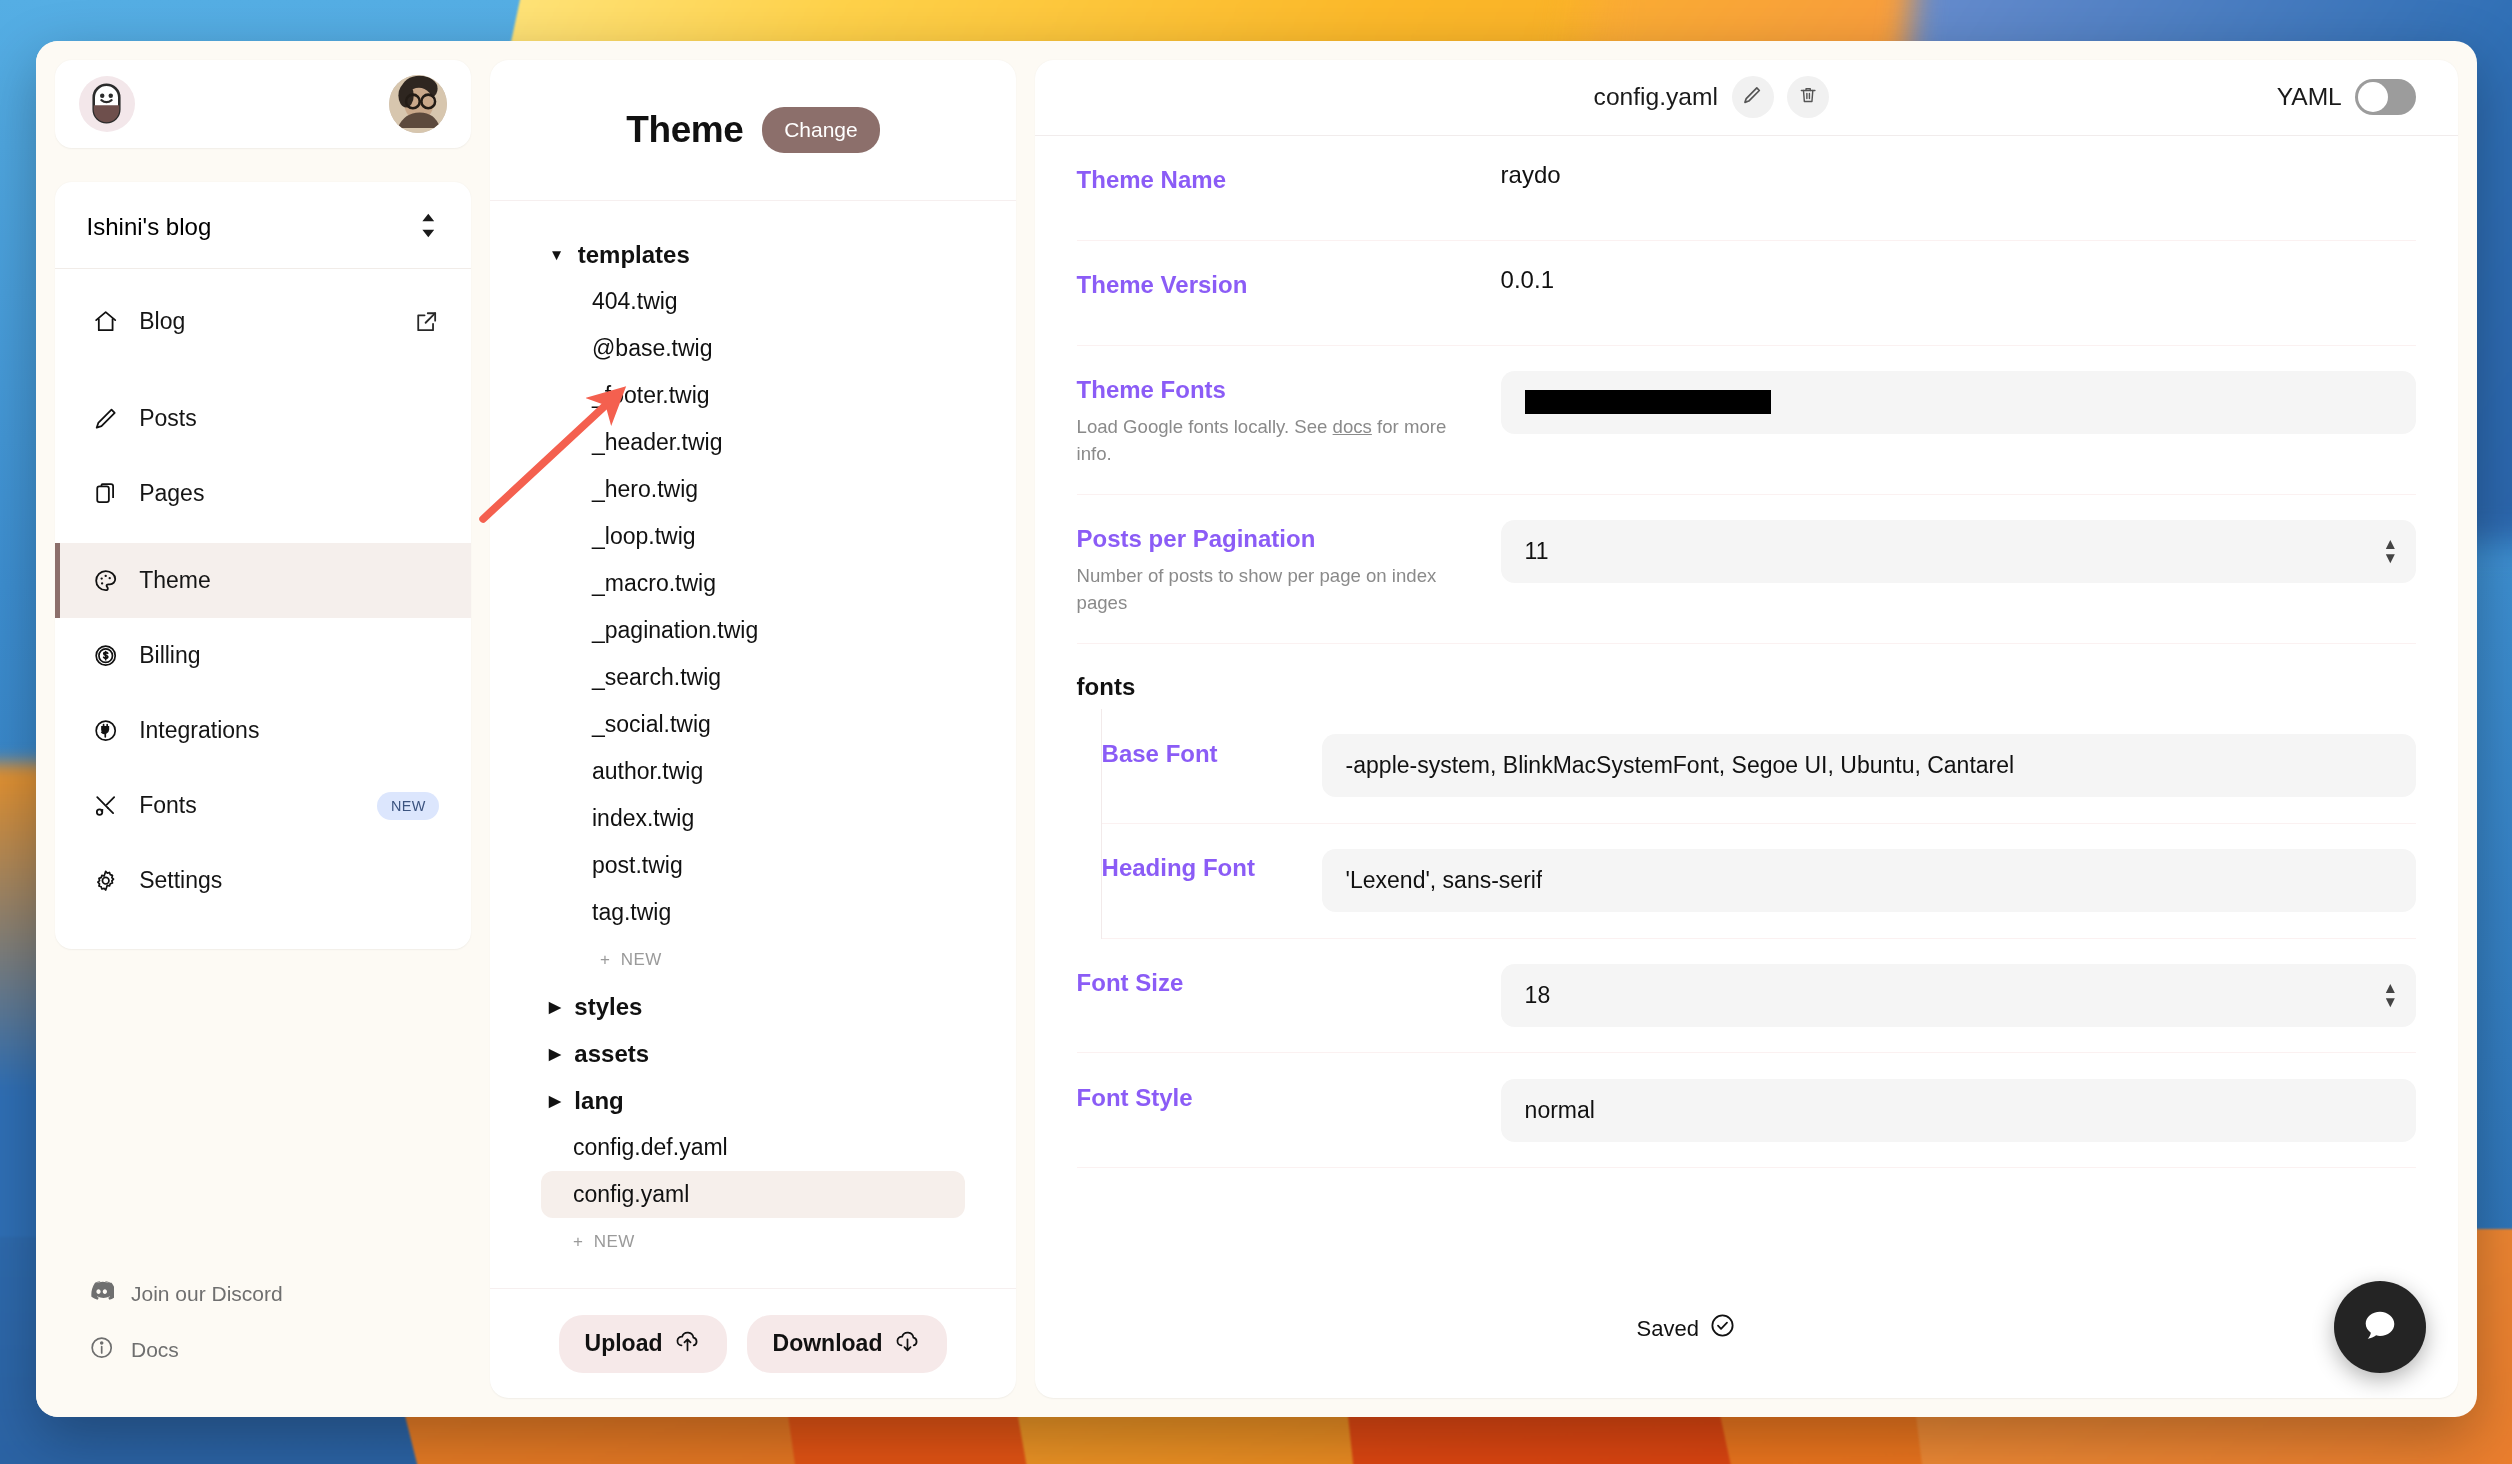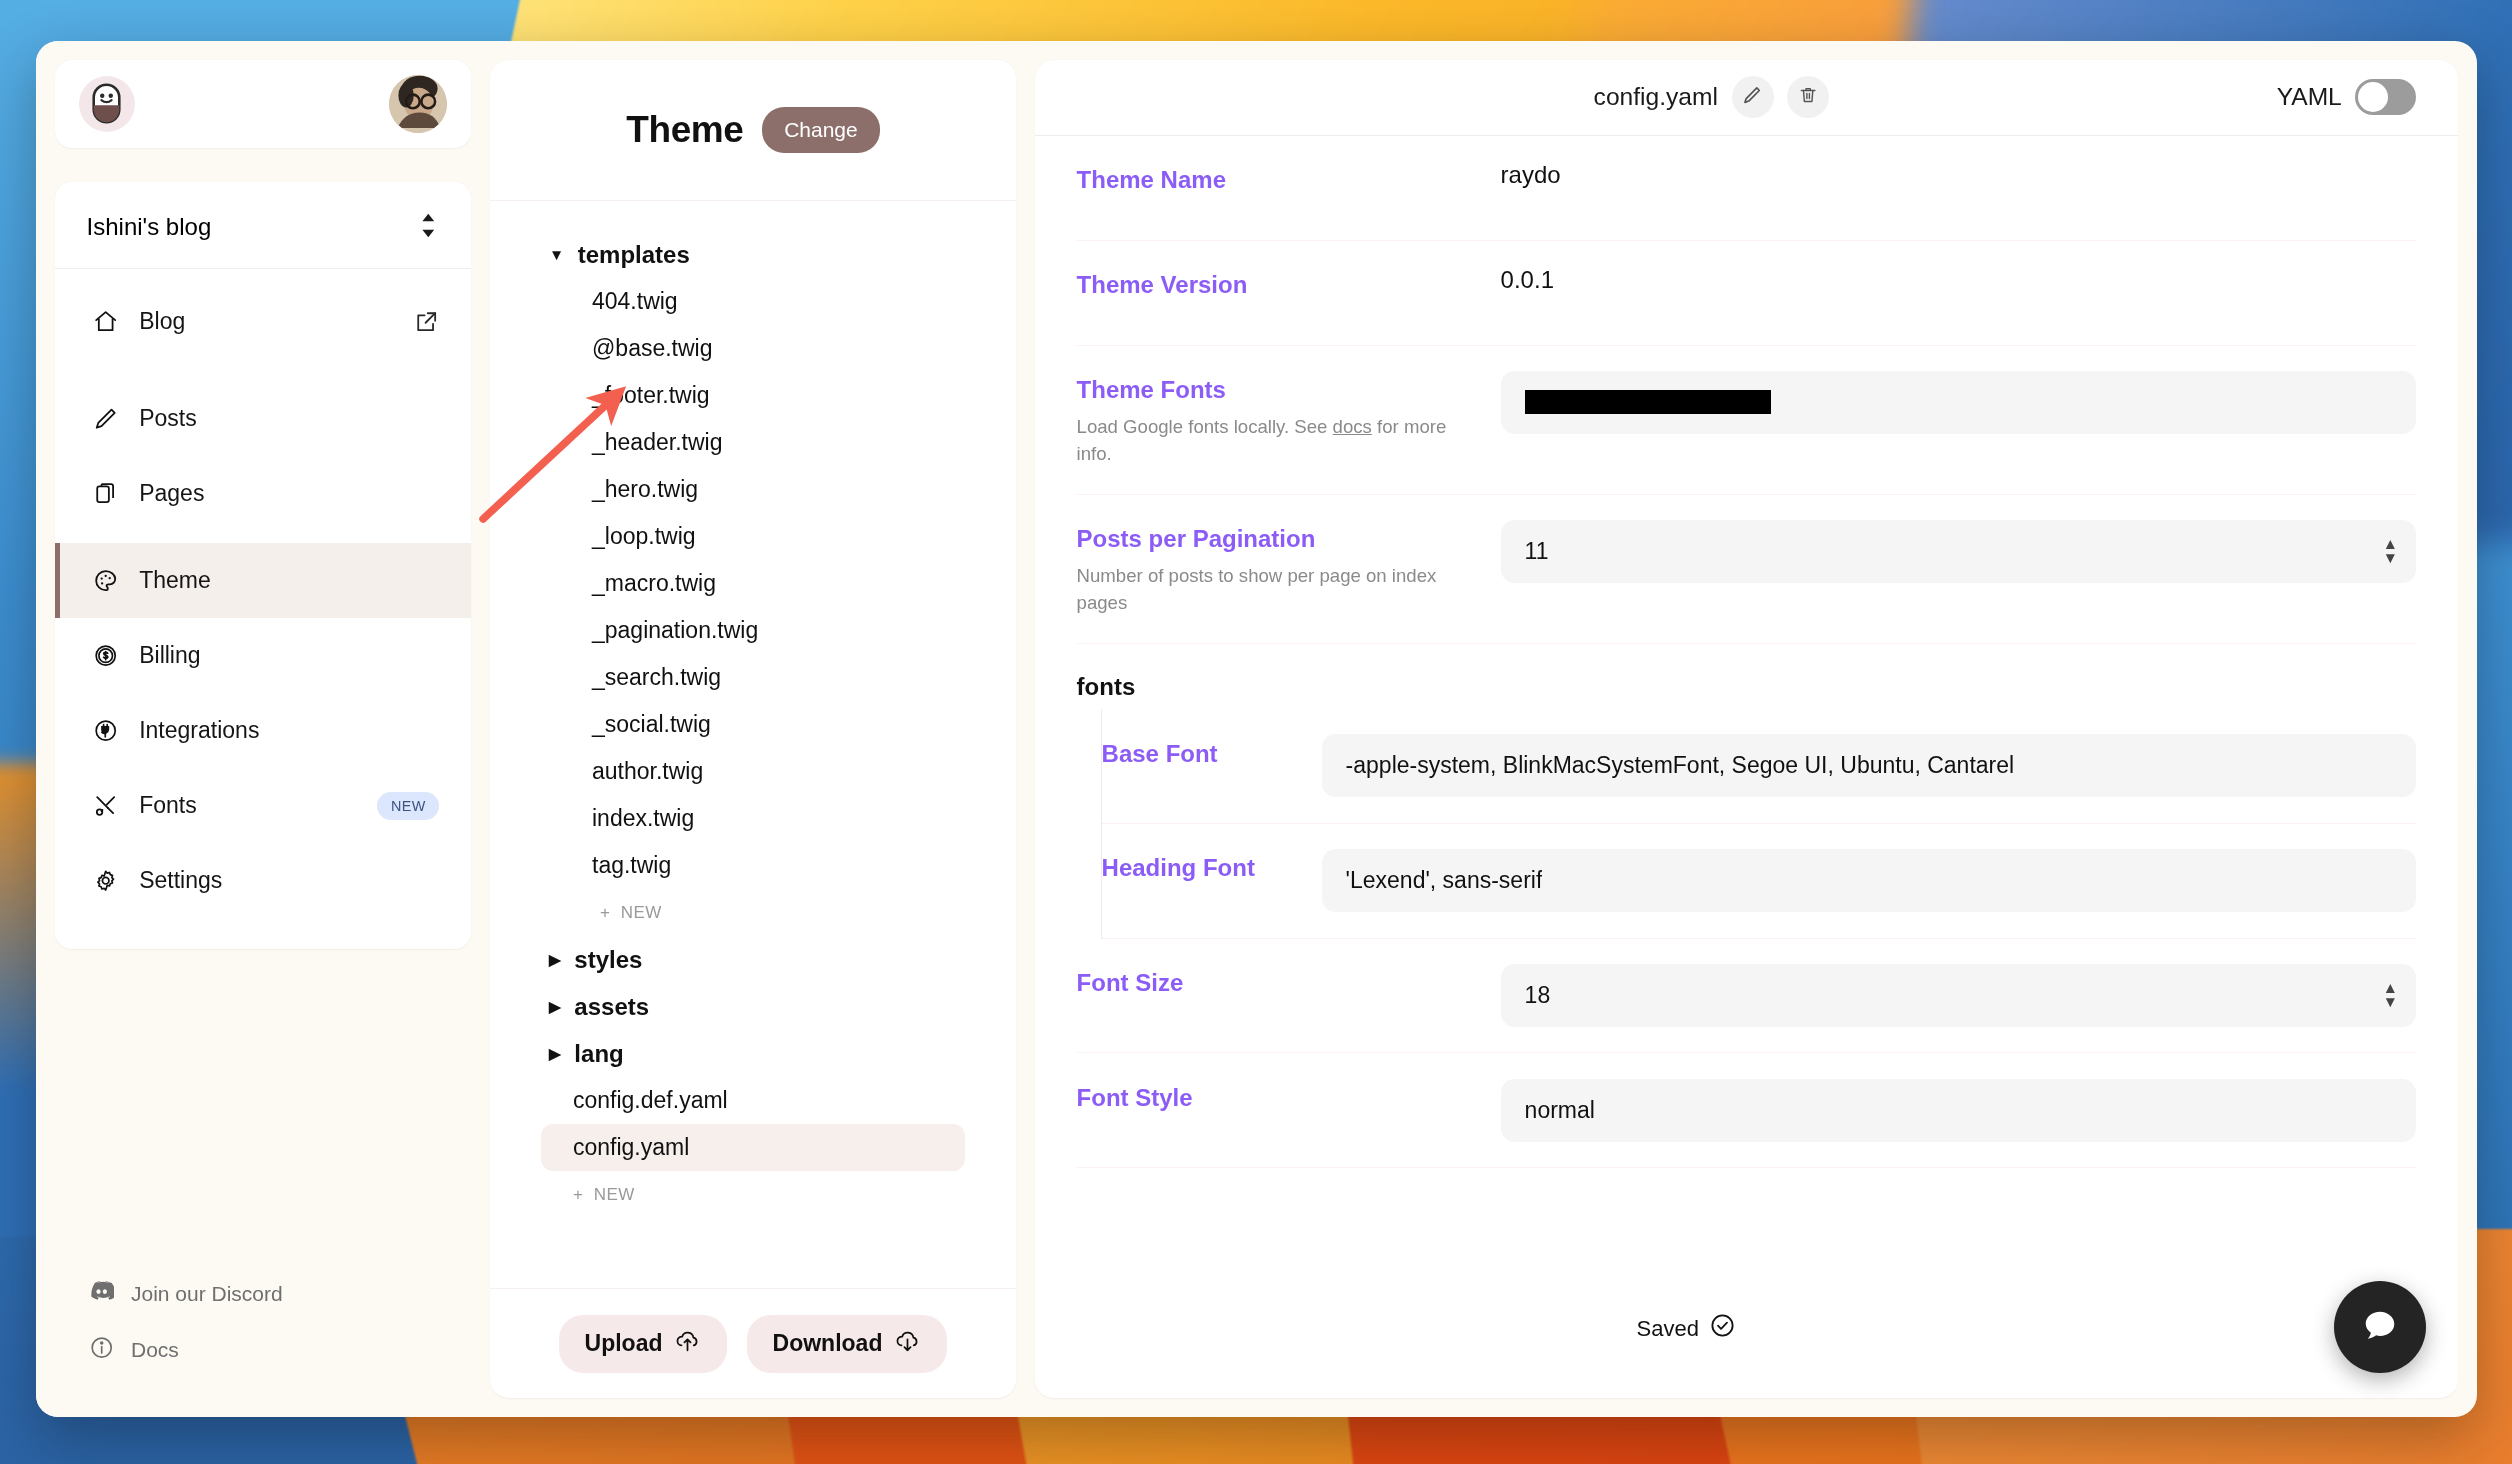--- a/index.html
+++ b/index.html
@@ -455,20 +455,21 @@
       <div class="tree-file">_footer.twig</div>
       <div class="tree-file">_header.twig</div>
       <div class="tree-file">_hero.twig</div>
       <div class="tree-file">_loop.twig</div>
       <div class="tree-file">_macro.twig</div>
       <div class="tree-file">_pagination.twig</div>
       <div class="tree-file">_search.twig</div>
       <div class="tree-file">_social.twig</div>
       <div class="tree-file">author.twig</div>
       <div class="tree-file">index.twig</div>
+      <div class="tree-file">post.twig</div>
       <div class="tree-file">tag.twig</div>
       <div class="tree-new">
         <span>+</span>
         <span>NEW</span>
       </div>
       <div class="tree-group">
         <span class="caret">▶</span>
         <span>styles</span>
       </div>
       <div class="tree-group">

